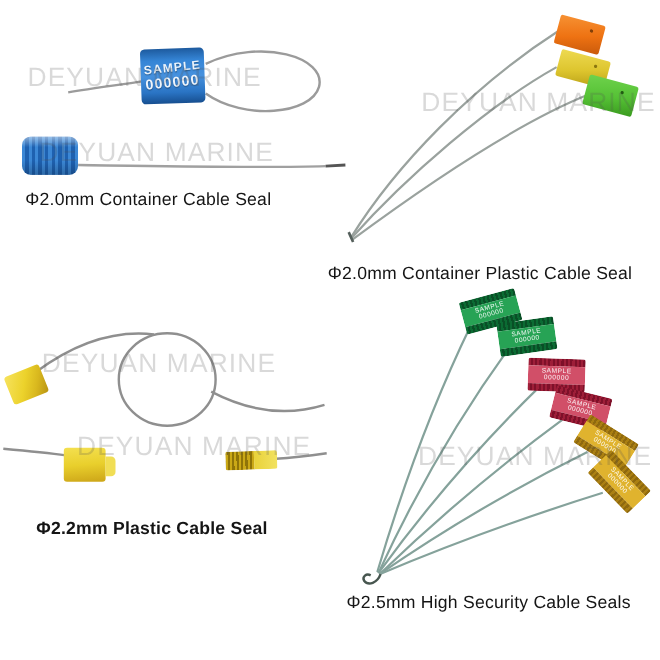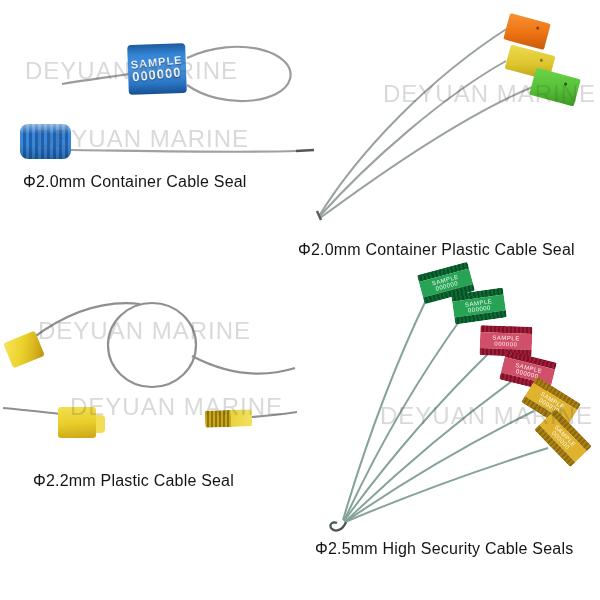--- a/index.html
+++ b/index.html
@@ -137,21 +137,21 @@
   <div class="caption" style="left:298px;top:241px;text-align:center;">Φ2.0mm Container Plastic Cable Seal</div>
 
   <div class="seal-ybox"></div>
   <div class="seal-ysq">
       <span class="nub"></span>
     </div>
   <div class="seal-ybar">
     <span class="ribs"></span>
     <span class="smooth"></span>
   </div>
-  <div class="caption" style="left:33px;top:472px;">Φ2.2mm Plastic Cable Seal</div>
+  <div class="caption" style="left:33px;top:472px;font-weight:bold;">Φ2.2mm Plastic Cable Seal</div>
 
   <div class="fseal green" style="left:420px;top:268px;transform:rotate(-15deg);">
     <span class="band"></span>
     <span class="mid">
       <span>SAMPLE</span>
       <span>000000</span>
     </span>
     <span class="band"></span>
   </div>
   <div class="fseal green" style="left:453px;top:291px;transform:rotate(-8deg);">

